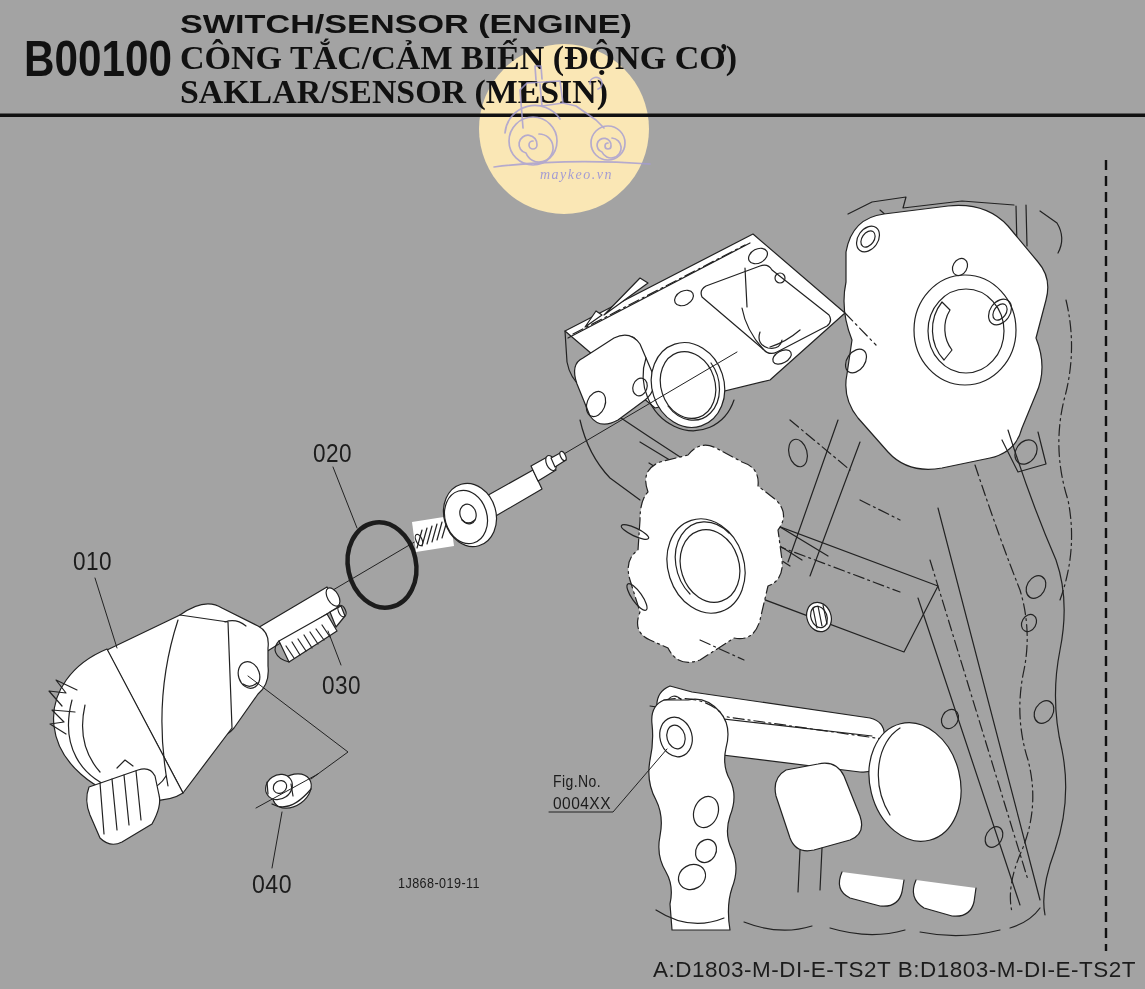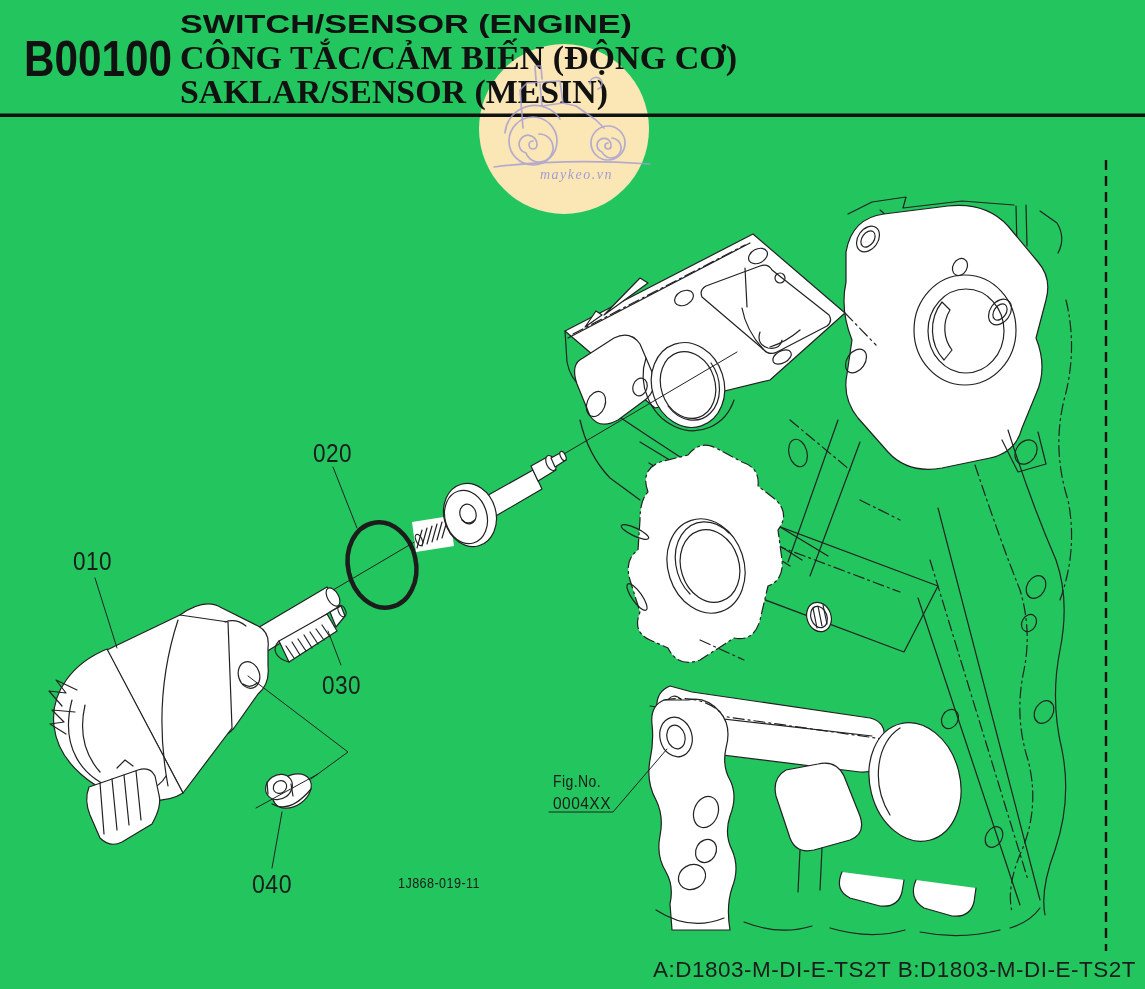--- a/index.html
+++ b/index.html
@@ -1,18 +1,18 @@
 <!DOCTYPE html>
 <html><head>
 <meta charset="utf-8">
 <style>
   html,body { margin:0; padding:0; background:#e8e8e8; }
   .page {
     position:relative; width:1145px; height:989px;
-    background:#22c55e; overflow:hidden; margin:0 auto;
+    background:#a3a3a3; overflow:hidden; margin:0 auto;
     font-family:"Liberation Sans", sans-serif;
   }
   svg { position:absolute; inset:0; }
   .sans-bold  { font-family:"Liberation Sans", sans-serif; font-weight:bold; fill:#111; }
   .serif-bold { font-family:"Liberation Serif", serif;     font-weight:bold; fill:#111; }
   .label      { font-family:"Liberation Sans", sans-serif; font-weight:400; fill:#1c1c1c; letter-spacing:.5px; }
   .wm-text    { font-family:"Liberation Serif", serif; font-style:italic; letter-spacing:1.5px; }
   .ln   { stroke:#222; stroke-width:1.2; fill:none; stroke-linecap:round; stroke-linejoin:round; }
   .lnw  { stroke:#222; stroke-width:1.2; fill:#fff;  stroke-linecap:round; stroke-linejoin:round; }
   .thin { stroke:#222; stroke-width:1;   fill:none;  stroke-linecap:round; }

